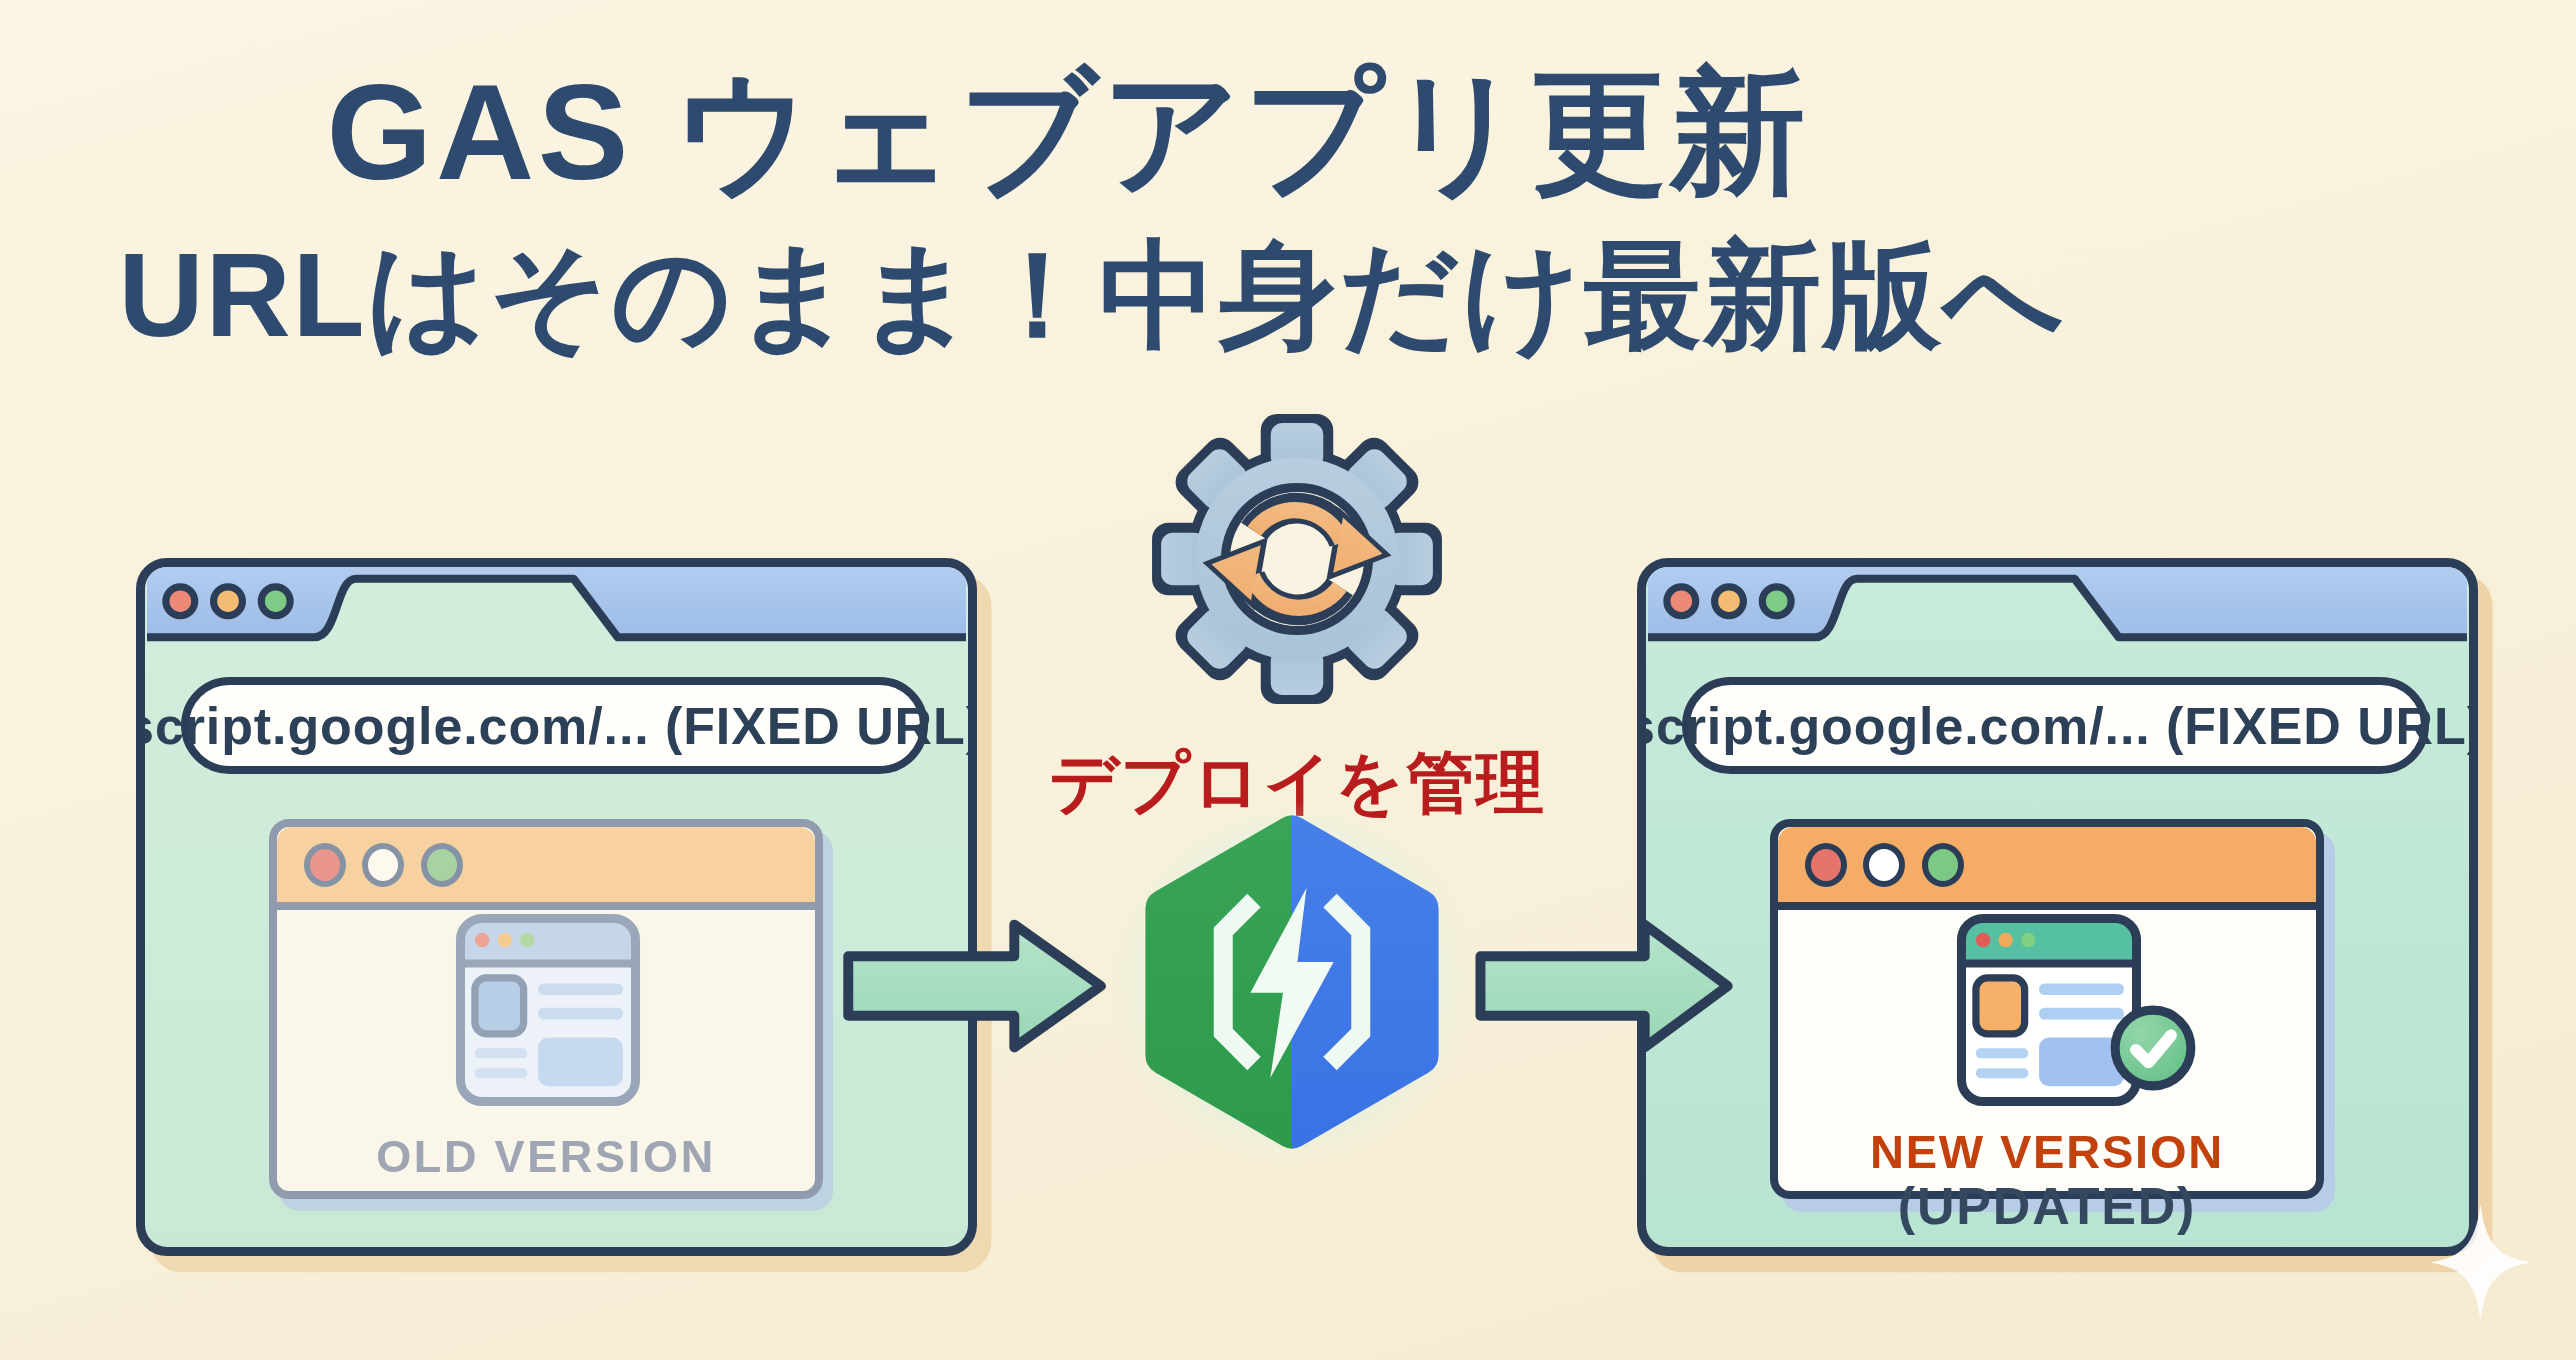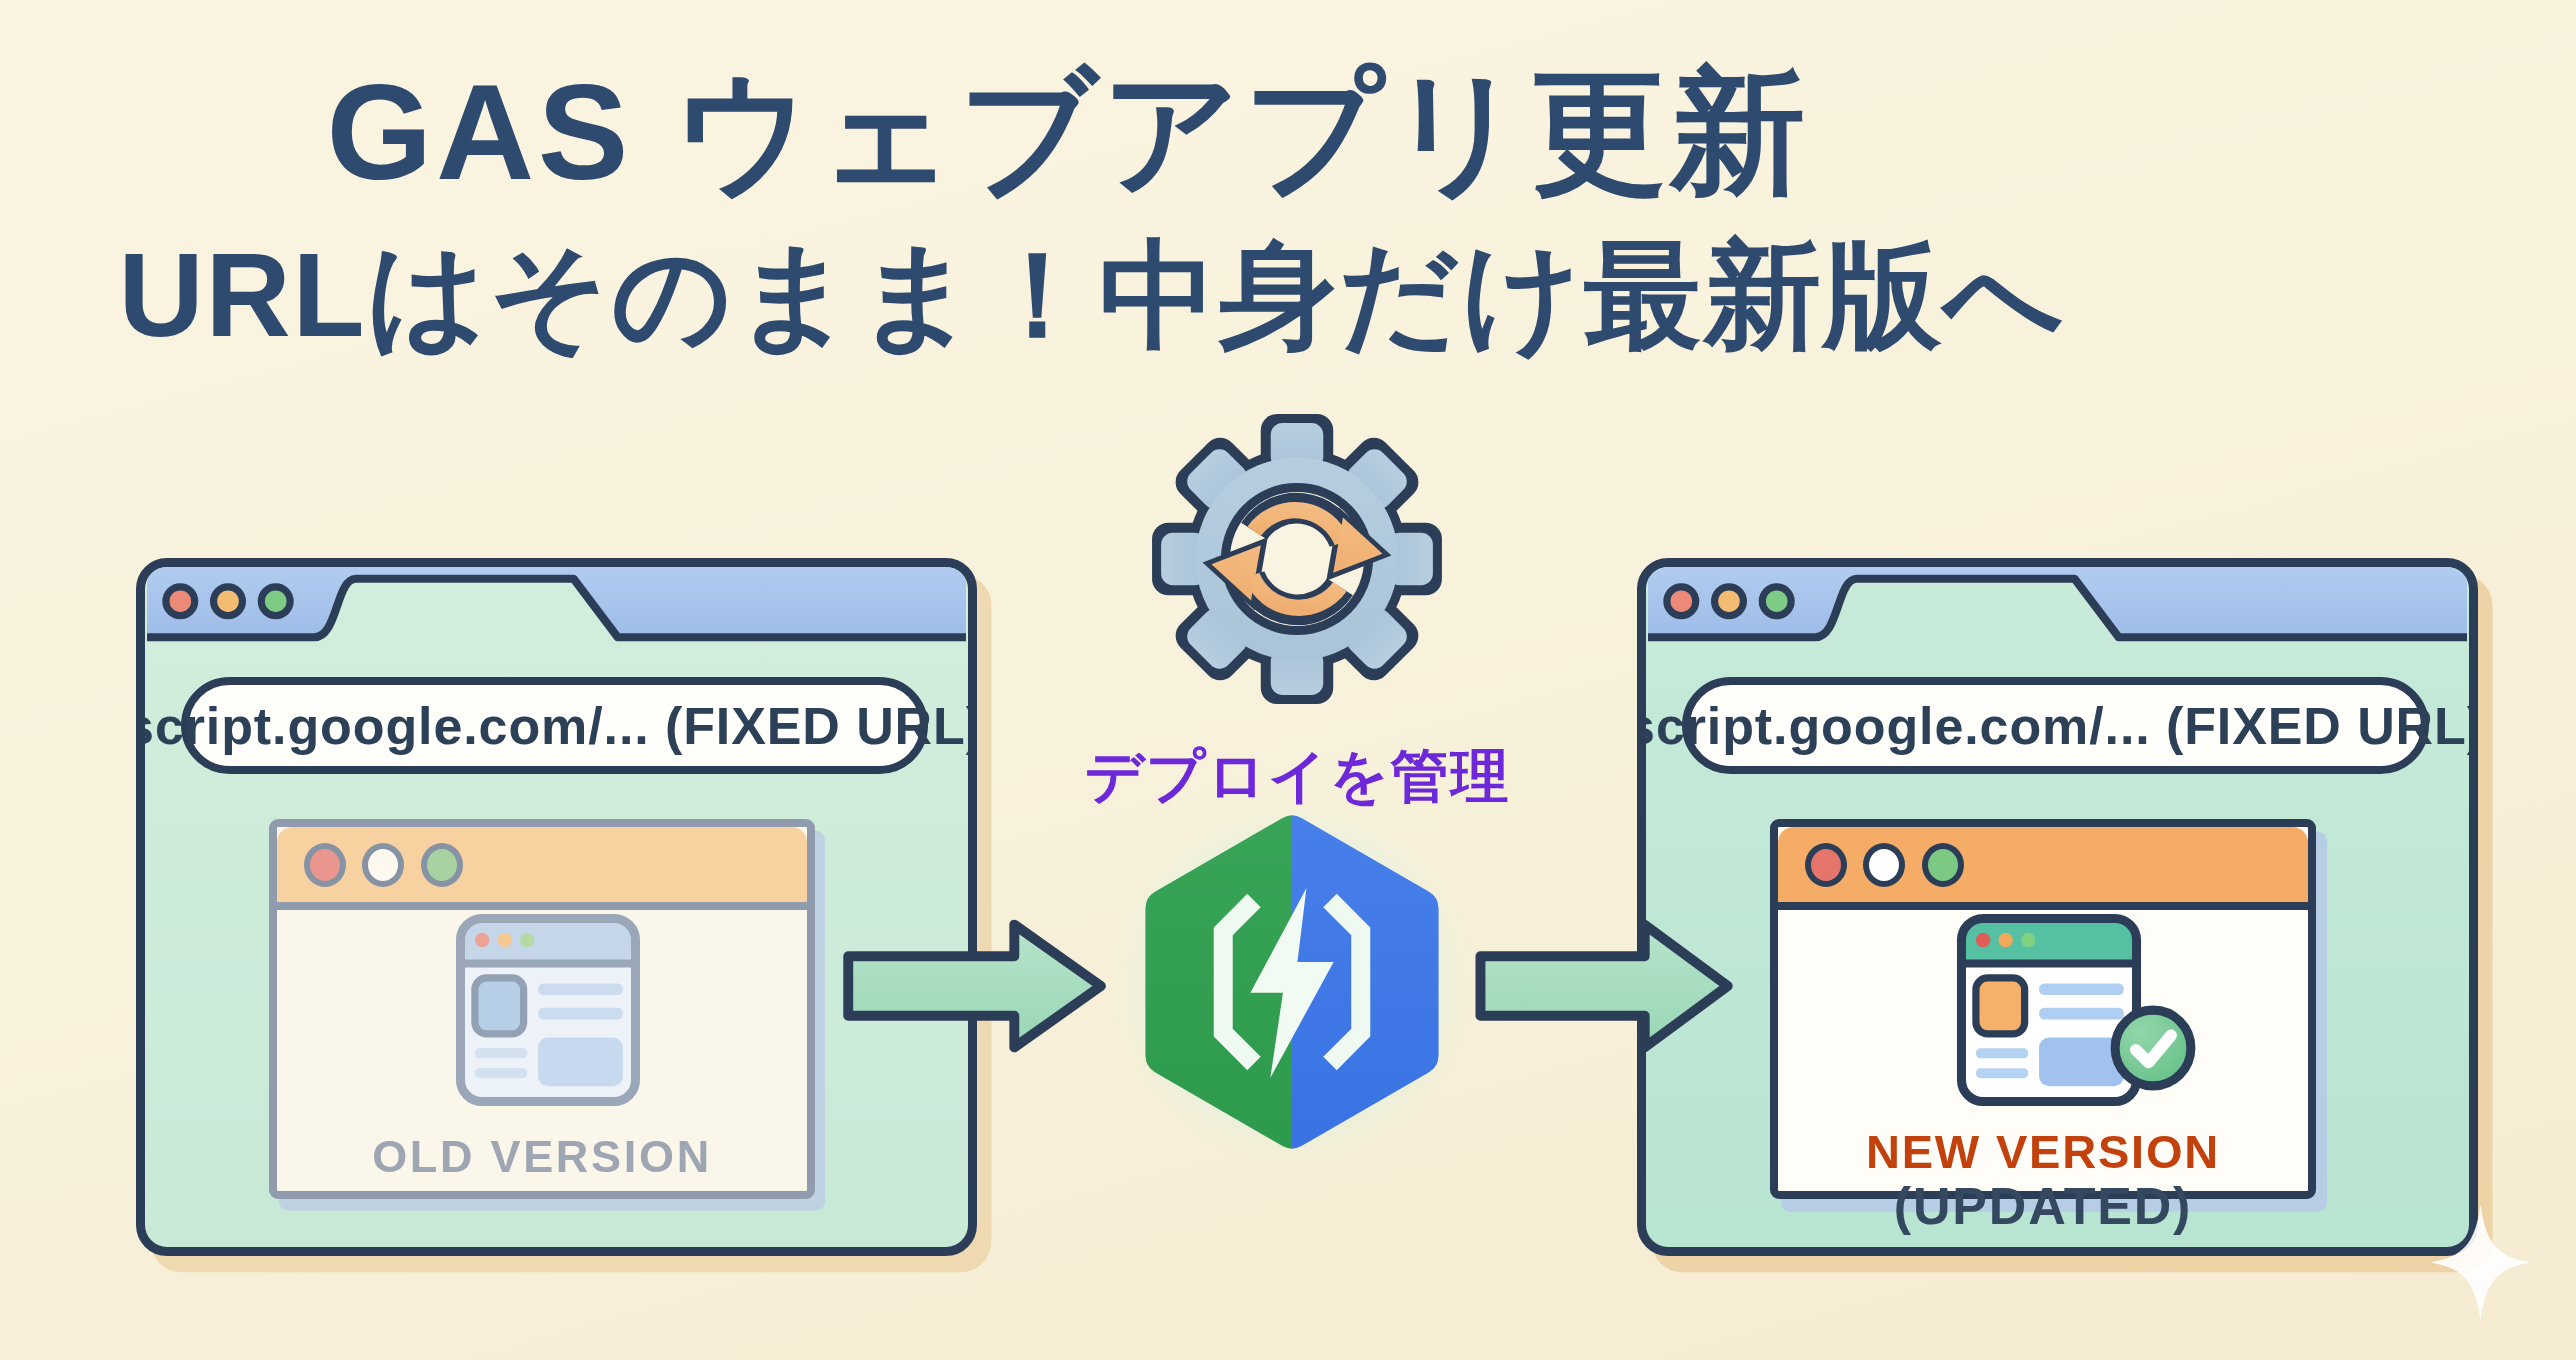--- a/index.html
+++ b/index.html
@@ -25,38 +25,38 @@
     box-shadow:14.5px 16.3px 0 0 #eed3a6;}
   .titlebar-svg{position:absolute;left:0;top:0;width:823px;height:90px;}
   .urlbar{
     position:absolute;left:36px;top:110px;width:731px;height:81px;
     background:#fffefb;border:8.1px solid #2c3e57;border-radius:54px;
     display:flex;align-items:center;justify-content:center;
   }
   .urltext{font-size:52px;font-weight:bold;color:#2c4157;letter-spacing:0.9px;white-space:nowrap;}
   
   .appcard{
-    position:absolute;left:124px;top:252px;width:530px;height:364px;border-radius:9px;
+    position:absolute;left:124px;top:252px;width:530px;height:364px;border-radius:20px;padding-left:8px;
   }
   .appcard.old{border:8.1px solid #909cad;background:#fbf6ea;box-shadow:10px 11.8px 0 0 #bfd2e1;}
   .appcard.new{border:8.1px solid #2c3e57;background:#fefdf8;box-shadow:11px 12.7px 0 0 #b7cde6;}
   .cardbar{position:absolute;left:0;top:0;width:100%;height:83px;border-radius:15.4px 15.4px 0 0;
     display:flex;align-items:center;padding-left:27px;box-sizing:border-box;gap:16.3px;}
   .appcard.old .cardbar{background:#f7d1a0;border-bottom:8.1px solid #909cad;}
   .appcard.new .cardbar{background:#f4ac67;border-bottom:8.1px solid #2c3e57;}
   .cdot{width:30px;height:32px;border-radius:50%;}
   .appcard.old .cdot{border:6.3px solid #8693a5;}
   .appcard.new .cdot{border:6.3px solid #2c3e57;}
   .verlabel{position:absolute;left:0;width:100%;text-align:center;font-weight:bold;}
   .old-label{top:304px;font-size:45px;color:#9da6b2;letter-spacing:2.7px;}
   .new-label{top:297px;font-size:47px;color:#c2410c;letter-spacing:1.8px;}
   .new-sublabel{top:349px;font-size:52px;color:#34485f;letter-spacing:1.8px;}
   .miniicon{position:absolute;left:178px;top:86px;}
   
-  .caption{left:1026px;top:738px;width:543px;text-align:center;font-size:58px;font-weight:bold;color:#6d28d9;letter-spacing:1.8px;}
+  .caption{left:1026px;top:738px;width:543px;text-align:center;font-size:68px;font-weight:bold;color:#b91c1c;letter-spacing:1.8px;}
   
   .arrow-svg{z-index:5;}
   .mid-svg{z-index:4;}
   .sparkle-svg{z-index:6;}
 </style>
 </head>
 <body>
 
 <div class="abs title">
   <div class="l1">GAS ウェブアプリ更新</div>

